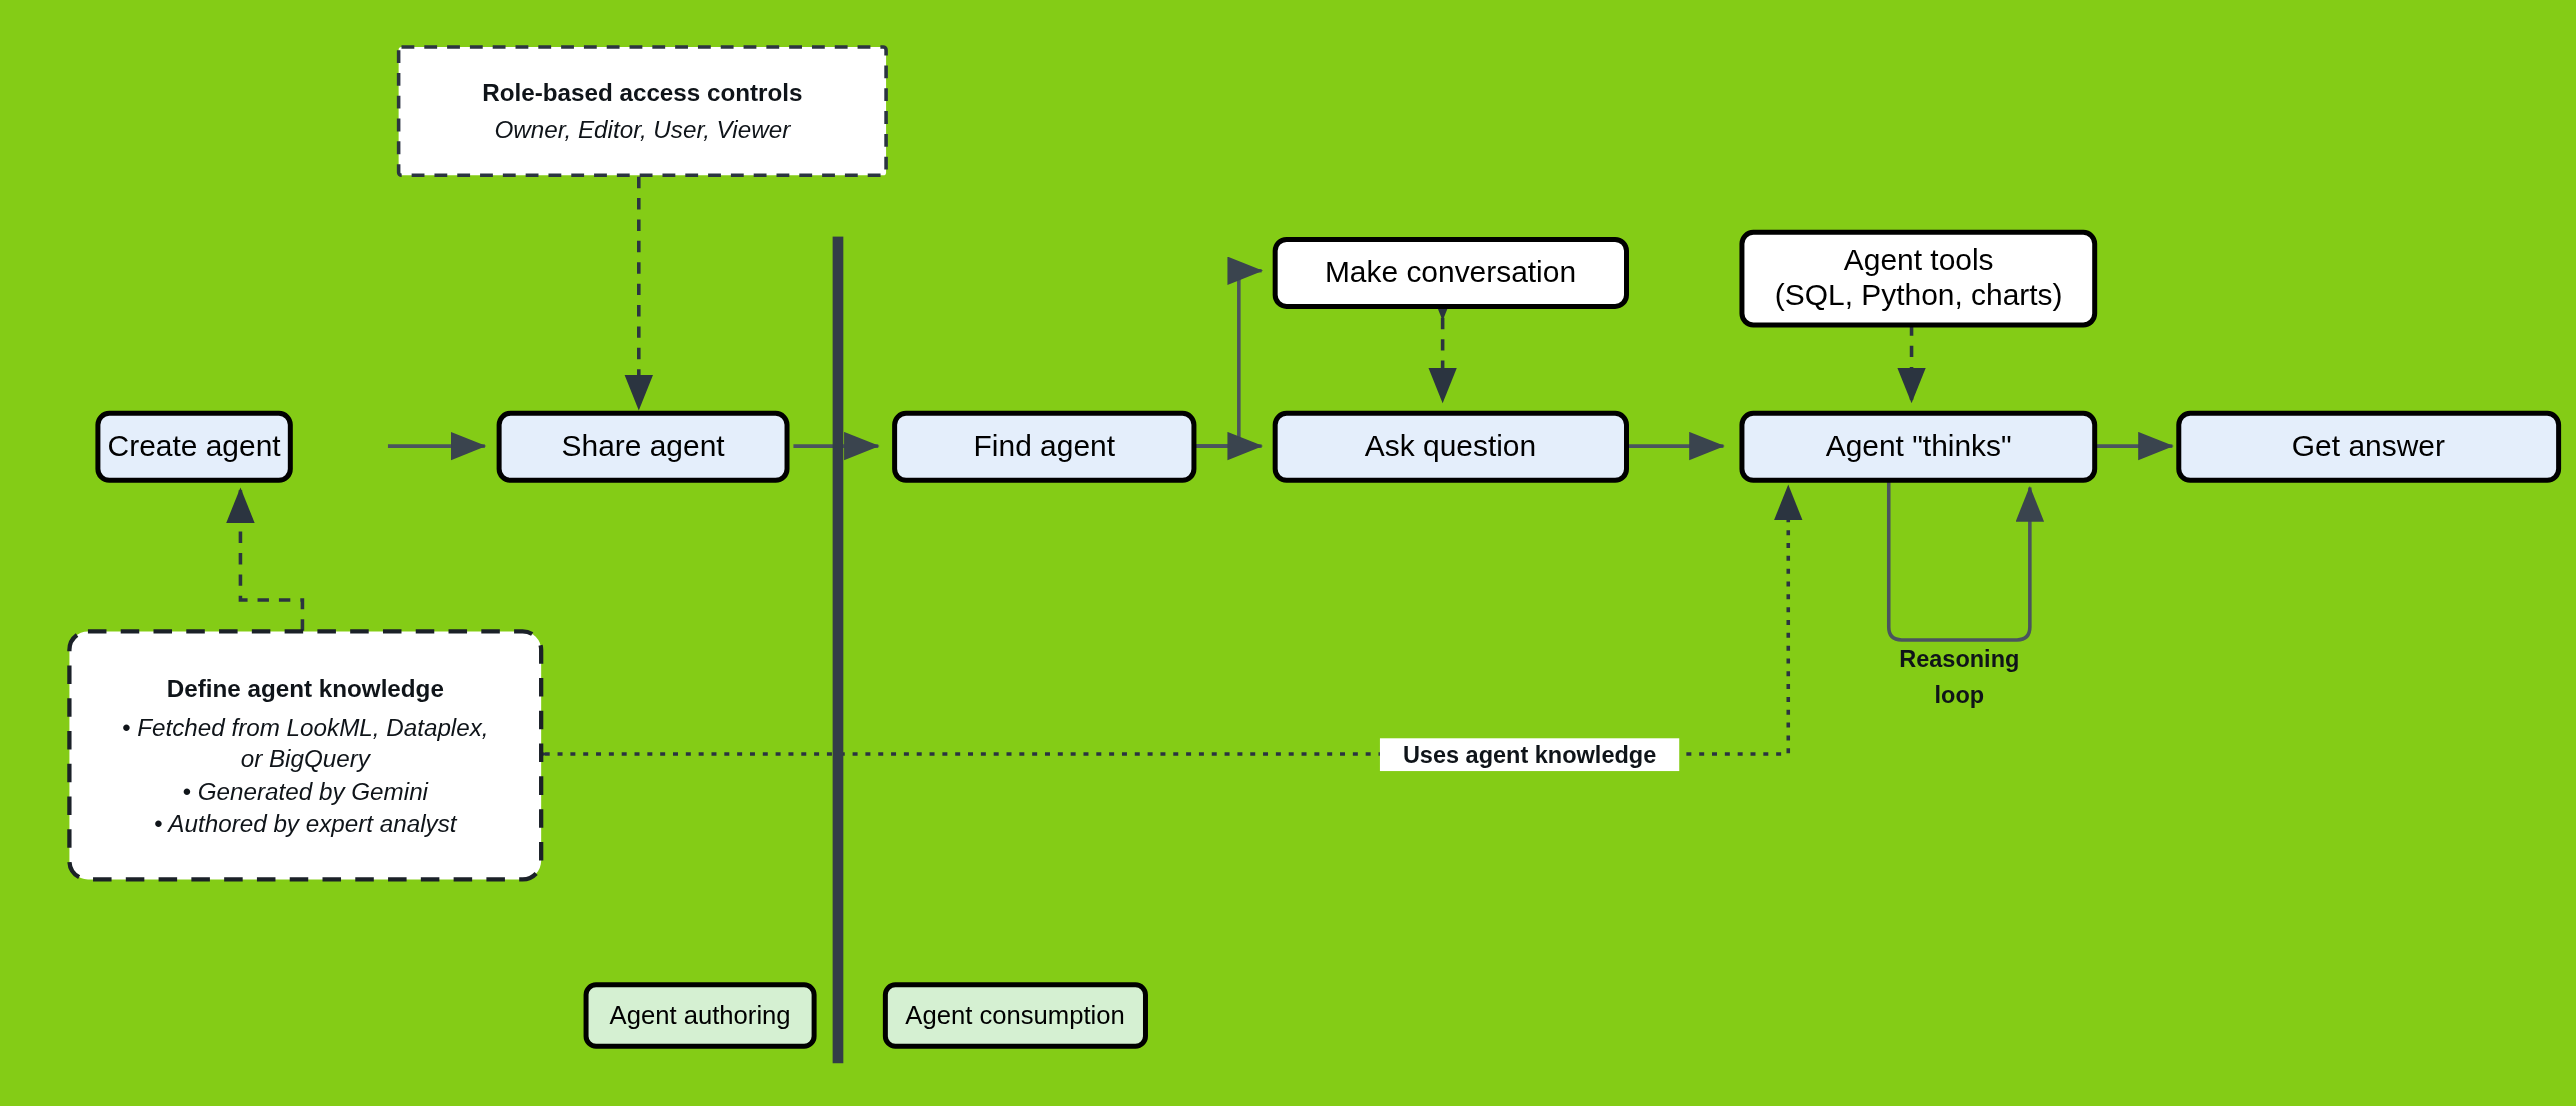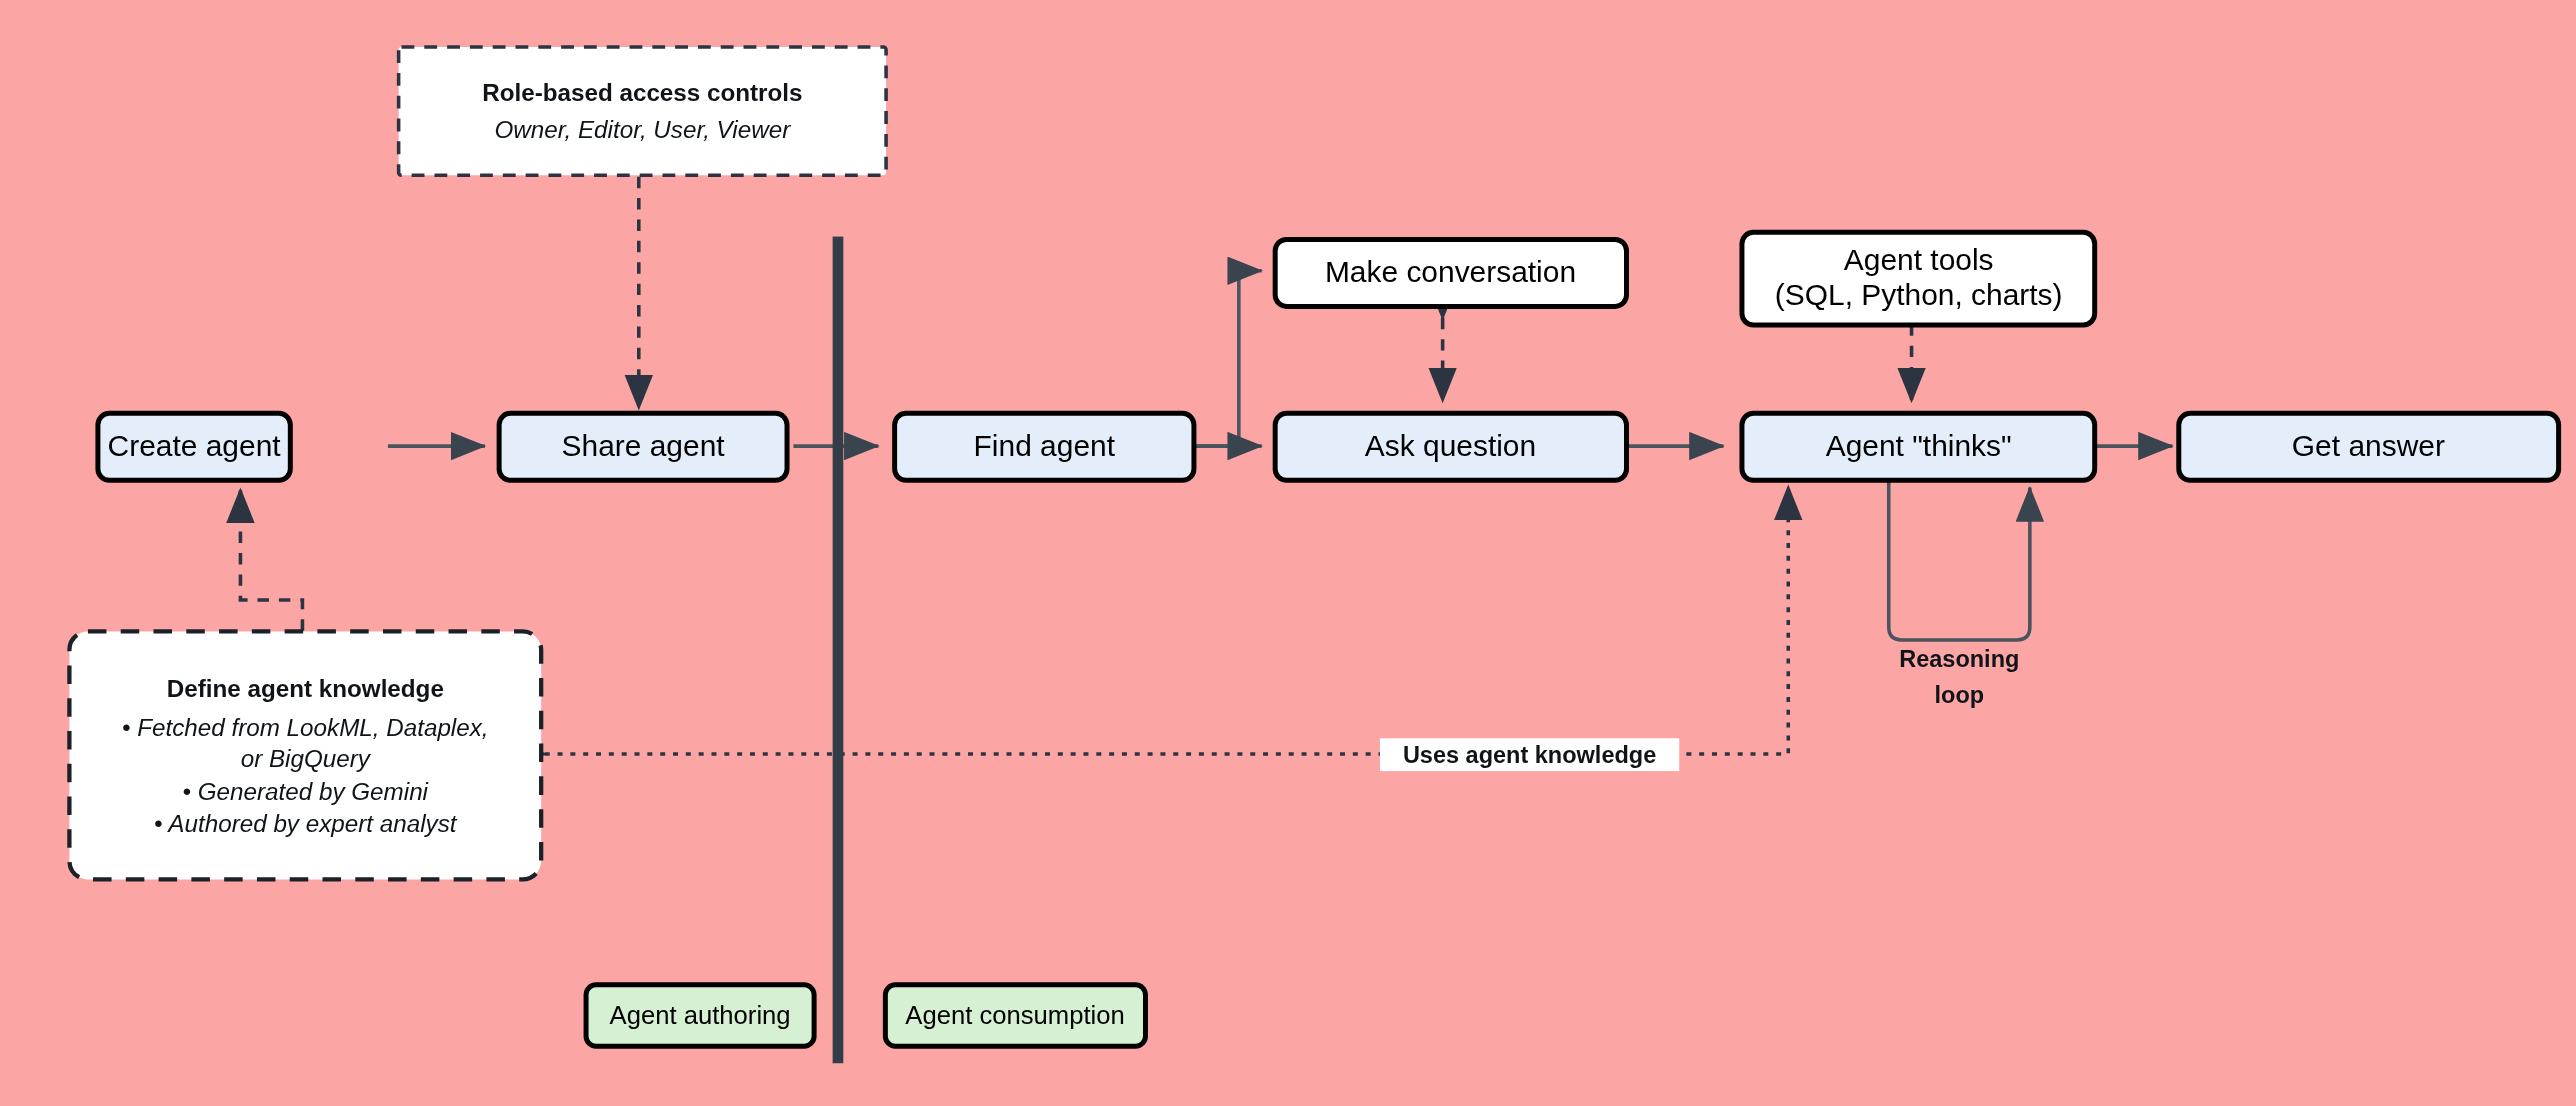--- a/index.html
+++ b/index.html
@@ -10,21 +10,21 @@
   body {
     width: 2576px;
     height: 1106px;
     font-family: "Liberation Sans", sans-serif;
     overflow: hidden;
   }
   #diagram-root {
     position: relative;
     width: 2576px;
     height: 1106px;
-    background: #fca5a5;
+    background: #84cc16;
   }
   svg.canvas {
     position: absolute;
     top: 0;
     left: 0;
     width: 2576px;
     height: 1106px;
   }
   .node-text {
     font-family: "Liberation Sans", sans-serif;

